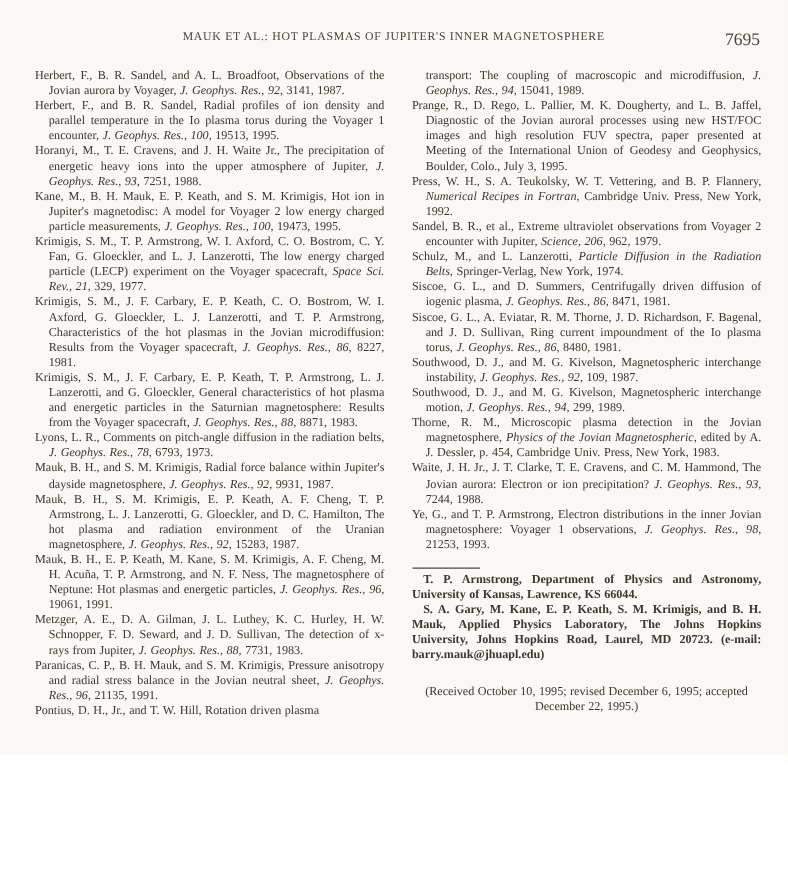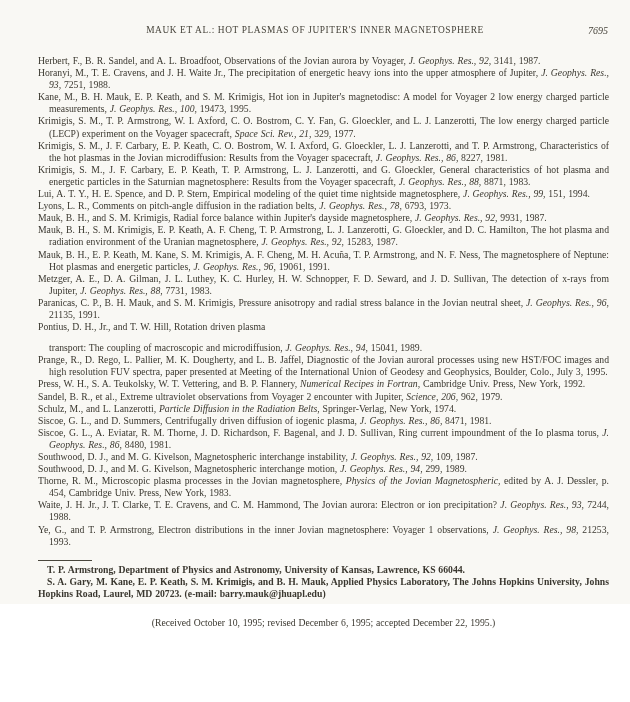--- a/index.html
+++ b/index.html
@@ -23,35 +23,33 @@
     text-align: center;
     font-size: 9.4px;
     letter-spacing: 0.6px;
     color: #46433a;
     white-space: nowrap;
   }
   .page-number {
     position: absolute;
     top: 25px;
     right: 22px;
-    font-size: 10px;
+    font-size: 14px;
     color: #46433a;
     background: #f9f8f4;
     padding-left: 6px;
-    font-style: italic;
   }
 
   .columns {
     position: absolute;
     top: 55px;
-    left: 38px;
+    left: 28px;
     right: 21px;
     display: flex;
-    gap: 9px;
-    flex-direction: column;
+    gap: 22px;
   }
   .col { flex: 1 1 0; min-width: 0; }
 
   .ref {
     margin: 0;
     font-size: 9.7px;
     line-height: 12.1px;
     text-align: justify;
     text-indent: -11px;
     padding-left: 11px;
@@ -93,26 +91,26 @@
 <div class="page">
 
   <div class="running-head">MAUK ET AL.: HOT PLASMAS OF JUPITER'S INNER MAGNETOSPHERE</div>
   <div class="page-number">7695</div>
 
   <div class="columns">
 
     <div class="col">
       <div>
           <p class="ref"><span>Herbert, F., B. R. Sandel, and A. L. Broadfoot, Observations of the Jovian aurora by Voyager, </span><i>J. Geophys. Res., 92</i><span>, 3141, 1987.</span></p>
+          <p class="ref"><span>Herbert, F., and B. R. Sandel, Radial profiles of ion density and parallel temperature in the Io plasma torus during the Voyager 1 encounter, </span><i>J. Geophys. Res., 100</i><span>, 19513, 1995.</span></p>
           <p class="ref"><span>Horanyi, M., T. E. Cravens, and J. H. Waite Jr., The precipitation of energetic heavy ions into the upper atmosphere of Jupiter, </span><i>J. Geophys. Res., 93</i><span>, 7251, 1988.</span></p>
           <p class="ref"><span>Kane, M., B. H. Mauk, E. P. Keath, and S. M. Krimigis, Hot ion in Jupiter's magnetodisc: A model for Voyager 2 low energy charged particle measurements, </span><i>J. Geophys. Res., 100</i><span>, 19473, 1995.</span></p>
           <p class="ref"><span>Krimigis, S. M., T. P. Armstrong, W. I. Axford, C. O. Bostrom, C. Y. Fan, G. Gloeckler, and L. J. Lanzerotti, The low energy charged particle (LECP) experiment on the Voyager spacecraft, </span><i>Space Sci. Rev., 21</i><span>, 329, 1977.</span></p>
           <p class="ref"><span>Krimigis, S. M., J. F. Carbary, E. P. Keath, C. O. Bostrom, W. I. Axford, G. Gloeckler, L. J. Lanzerotti, and T. P. Armstrong, Characteristics of the hot plasmas in the Jovian microdiffusion: Results from the Voyager spacecraft, </span><i>J. Geophys. Res., 86</i><span>, 8227, 1981.</span></p>
           <p class="ref"><span>Krimigis, S. M., J. F. Carbary, E. P. Keath, T. P. Armstrong, L. J. Lanzerotti, and G. Gloeckler, General characteristics of hot plasma and energetic particles in the Saturnian magnetosphere: Results from the Voyager spacecraft, </span><i>J. Geophys. Res., 88</i><span>, 8871, 1983.</span></p>
-          <p class="ref"><span>Lui, A. T. Y., H. E. Spence, and D. P. Stern, Empirical modeling of the quiet time nightside magnetosphere, </span><i>J. Geophys. Res., 99</i><span>, 151, 1994.</span></p>
           <p class="ref"><span>Lyons, L. R., Comments on pitch-angle diffusion in the radiation belts, </span><i>J. Geophys. Res., 78</i><span>, 6793, 1973.</span></p>
           <p class="ref"><span>Mauk, B. H., and S. M. Krimigis, Radial force balance within Jupiter's dayside magnetosphere, </span><i>J. Geophys. Res., 92</i><span>, 9931, 1987.</span></p>
           <p class="ref"><span>Mauk, B. H., S. M. Krimigis, E. P. Keath, A. F. Cheng, T. P. Armstrong, L. J. Lanzerotti, G. Gloeckler, and D. C. Hamilton, The hot plasma and radiation environment of the Uranian magnetosphere, </span><i>J. Geophys. Res., 92</i><span>, 15283, 1987.</span></p>
           <p class="ref"><span>Mauk, B. H., E. P. Keath, M. Kane, S. M. Krimigis, A. F. Cheng, M. H. Acuña, T. P. Armstrong, and N. F. Ness, The magnetosphere of Neptune: Hot plasmas and energetic particles, </span><i>J. Geophys. Res., 96</i><span>, 19061, 1991.</span></p>
           <p class="ref"><span>Metzger, A. E., D. A. Gilman, J. L. Luthey, K. C. Hurley, H. W. Schnopper, F. D. Seward, and J. D. Sullivan, The detection of x-rays from Jupiter, </span><i>J. Geophys. Res., 88</i><span>, 7731, 1983.</span></p>
           <p class="ref"><span>Paranicas, C. P., B. H. Mauk, and S. M. Krimigis, Pressure anisotropy and radial stress balance in the Jovian neutral sheet, </span><i>J. Geophys. Res., 96</i><span>, 21135, 1991.</span></p>
           <p class="ref"><span>Pontius, D. H., Jr., and T. W. Hill, Rotation driven plasma</span></p>
         </div>
     </div>
 
@@ -120,21 +118,21 @@
       <div>
           <p class="ref cont"><span>transport: The coupling of macroscopic and microdiffusion, </span><i>J. Geophys. Res., 94</i><span>, 15041, 1989.</span></p>
           <p class="ref"><span>Prange, R., D. Rego, L. Pallier, M. K. Dougherty, and L. B. Jaffel, Diagnostic of the Jovian auroral processes using new HST/FOC images and high resolution FUV spectra, paper presented at Meeting of the International Union of Geodesy and Geophysics, Boulder, Colo., July 3, 1995.</span></p>
           <p class="ref"><span>Press, W. H., S. A. Teukolsky, W. T. Vettering, and B. P. Flannery, </span><i>Numerical Recipes in Fortran</i><span>, Cambridge Univ. Press, New York, 1992.</span></p>
           <p class="ref"><span>Sandel, B. R., et al., Extreme ultraviolet observations from Voyager 2 encounter with Jupiter, </span><i>Science, 206</i><span>, 962, 1979.</span></p>
           <p class="ref"><span>Schulz, M., and L. Lanzerotti, </span><i>Particle Diffusion in the Radiation Belts</i><span>, Springer-Verlag, New York, 1974.</span></p>
           <p class="ref"><span>Siscoe, G. L., and D. Summers, Centrifugally driven diffusion of iogenic plasma, </span><i>J. Geophys. Res., 86</i><span>, 8471, 1981.</span></p>
           <p class="ref"><span>Siscoe, G. L., A. Eviatar, R. M. Thorne, J. D. Richardson, F. Bagenal, and J. D. Sullivan, Ring current impoundment of the Io plasma torus, </span><i>J. Geophys. Res., 86</i><span>, 8480, 1981.</span></p>
           <p class="ref"><span>Southwood, D. J., and M. G. Kivelson, Magnetospheric interchange instability, </span><i>J. Geophys. Res., 92</i><span>, 109, 1987.</span></p>
           <p class="ref"><span>Southwood, D. J., and M. G. Kivelson, Magnetospheric interchange motion, </span><i>J. Geophys. Res., 94</i><span>, 299, 1989.</span></p>
-          <p class="ref"><span>Thorne, R. M., Microscopic plasma processes in the Jovian magnetosphere, </span><i>Physics of the Jovian Magnetospheric</i><span>, edited by A. J. Dessler, p. 454, Cambridge Univ. Press, New York, 1983.</span></p>
+          <p class="ref"><span>Thorne, R. M., Microscopic plasma detection in the Jovian magnetosphere, </span><i>Physics of the Jovian Magnetospheric</i><span>, edited by A. J. Dessler, p. 454, Cambridge Univ. Press, New York, 1983.</span></p>
           <p class="ref"><span>Waite, J. H. Jr., J. T. Clarke, T. E. Cravens, and C. M. Hammond, The Jovian aurora: Electron or ion precipitation? </span><i>J. Geophys. Res., 93</i><span>, 7244, 1988.</span></p>
           <p class="ref"><span>Ye, G., and T. P. Armstrong, Electron distributions in the inner Jovian magnetosphere: Voyager 1 observations, </span><i>J. Geophys. Res., 98</i><span>, 21253, 1993.</span></p>
         </div>
 
       <div class="footnote">
         <div class="footnote-rule"></div>
         <p class="affil">T. P. Armstrong, Department of Physics and Astronomy, University of Kansas, Lawrence, KS 66044.</p>
         <p class="affil">S. A. Gary, M. Kane, E. P. Keath, S. M. Krimigis, and B. H. Mauk, Applied Physics Laboratory, The Johns Hopkins University, Johns Hopkins Road, Laurel, MD 20723. (e-mail: barry.mauk@jhuapl.edu)</p>
         <p class="received">(Received October 10, 1995; revised December 6, 1995; accepted December 22, 1995.)</p>
       </div>

